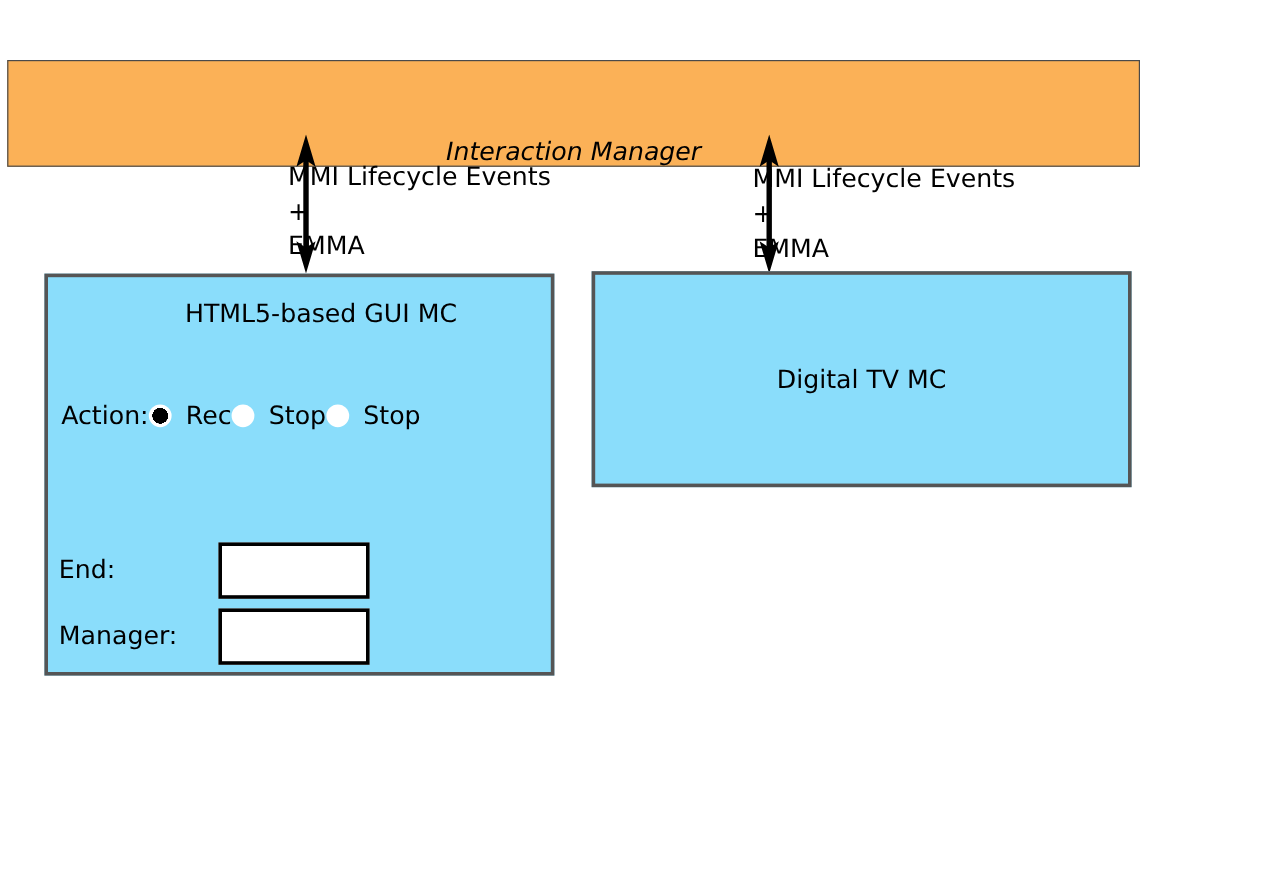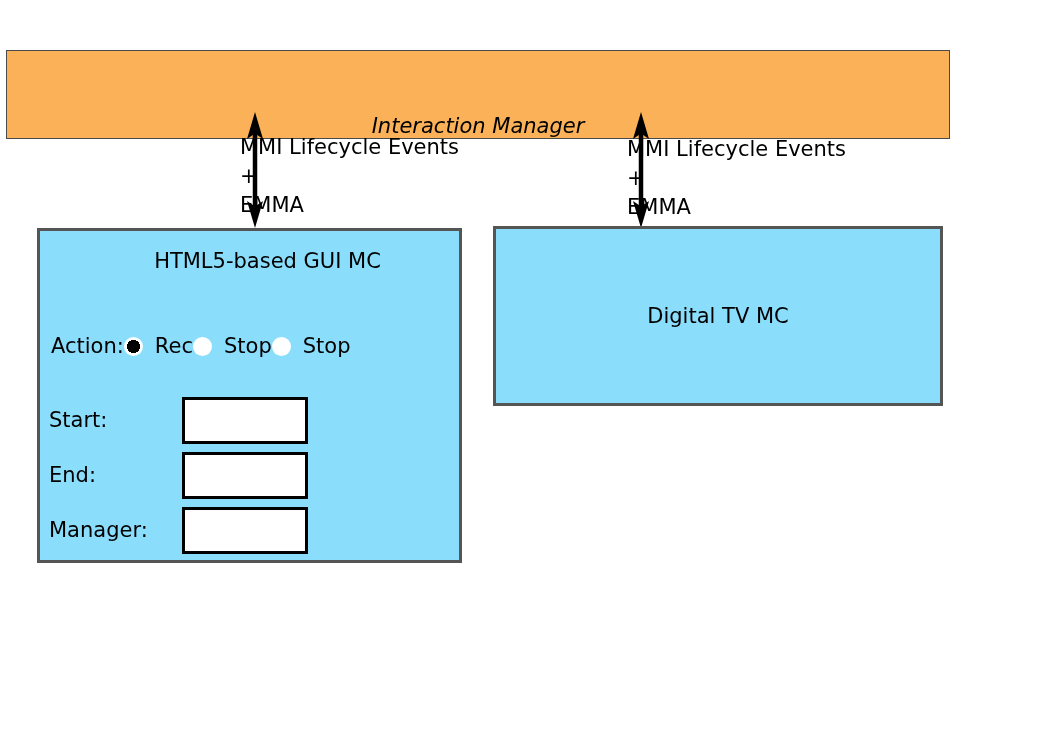--- a/index.html
+++ b/index.html
@@ -138,24 +138,20 @@
         <span class="radio" data-selected="false"></span>
         <span>Stop</span>
       </span>
 
       <span class="opt">
         <span class="radio" data-selected="false"></span>
         <span>Stop</span>
       </span>
     </div>
 
-    <div class="field-row r0">
-      <span class="field-label">Start:</span>
-      <input class="field-input" type="text" value="" style="">
-    </div>
 
     <div class="field-row r1">
       <span class="field-label">End:</span>
       <input class="field-input" type="text" value="" style="">
     </div>
 
     <div class="field-row r2">
       <span class="field-label">Manager:</span>
       <input class="field-input" type="text" value="" style="">
     </div>

